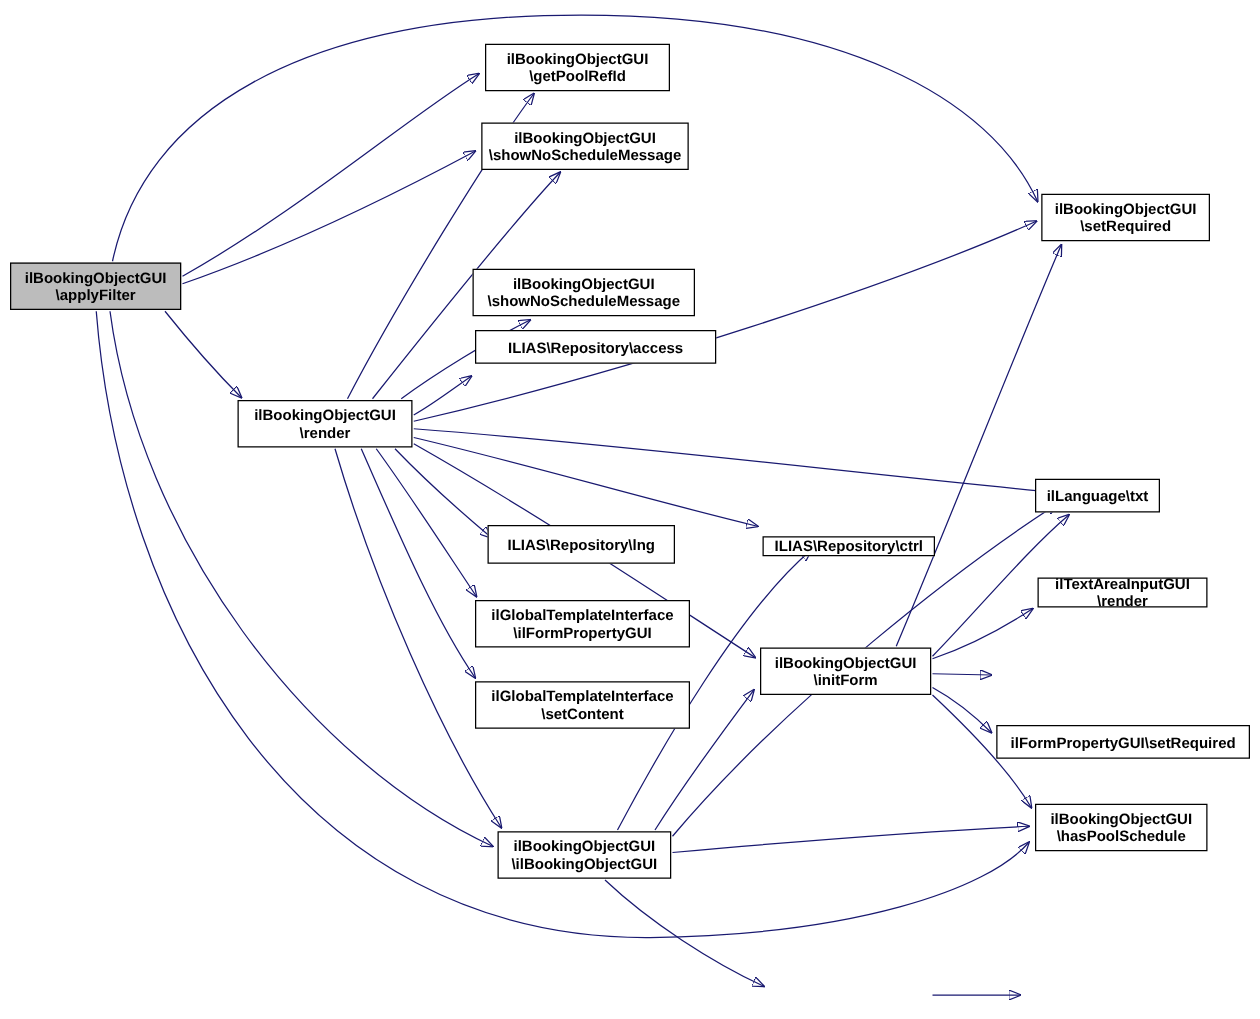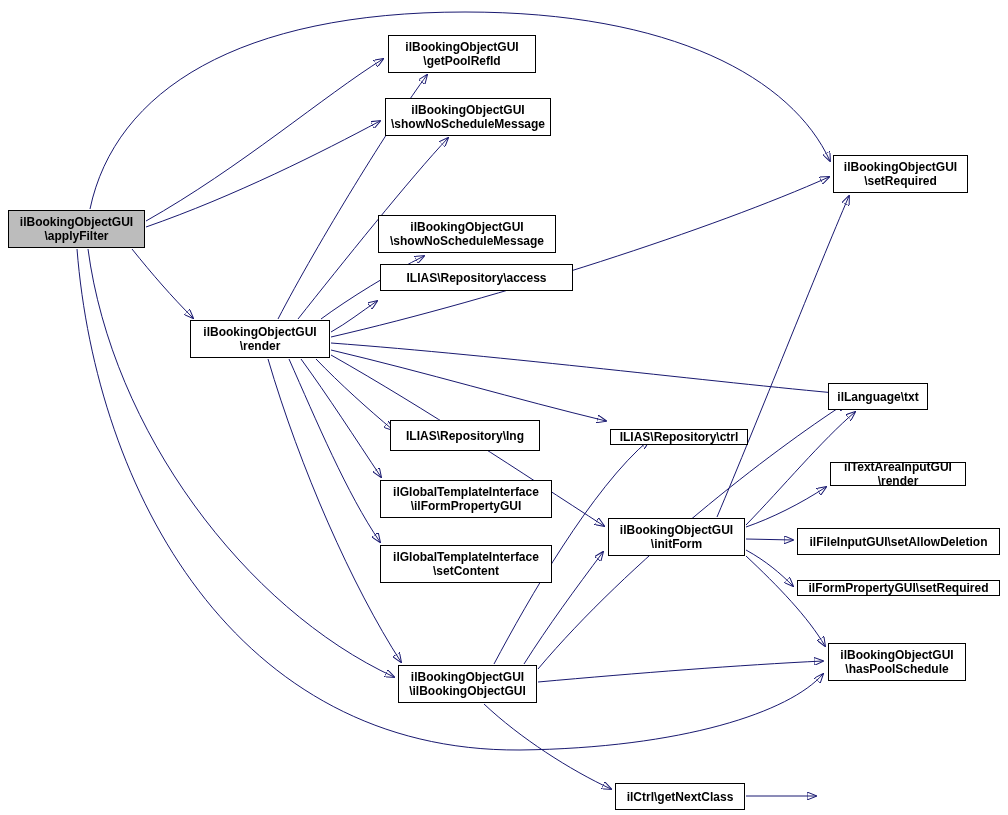--- a/index.html
+++ b/index.html
@@ -139,36 +139,30 @@
   <div class="node" style="left:830px;top:462px;width:136px;height:24px">
     <div>ilTextAreaInputGUI</div>
     <div>\render</div>
   </div>
 
   <div class="node" style="left:608px;top:518px;width:137px;height:38px">
     <div>ilBookingObjectGUI</div>
     <div>\initForm</div>
   </div>
 
-  <div class="node" style="left:797px;top:528px;width:203px;height:27px">
-    <div>ilFileInputGUI\setAllowDeletion</div>
-  </div>
 
-  <div class="node" style="left:797px;top:580px;width:203px;height:16px">
+  <div class="node" style="left:797px;top:580px;width:203px;height:27px">
     <div>ilFormPropertyGUI\setRequired</div>
   </div>
 
   <div class="node" style="left:828px;top:643px;width:138px;height:38px">
     <div>ilBookingObjectGUI</div>
     <div>\hasPoolSchedule</div>
   </div>
 
   <div class="node" style="left:398px;top:665px;width:139px;height:38px">
     <div>ilBookingObjectGUI</div>
     <div>\ilBookingObjectGUI</div>
   </div>
 
-  <div class="node" style="left:615px;top:783px;width:130px;height:27px">
-    <div>ilCtrl\getNextClass</div>
-  </div>
 
 
 </div>
 
 </body></html>

